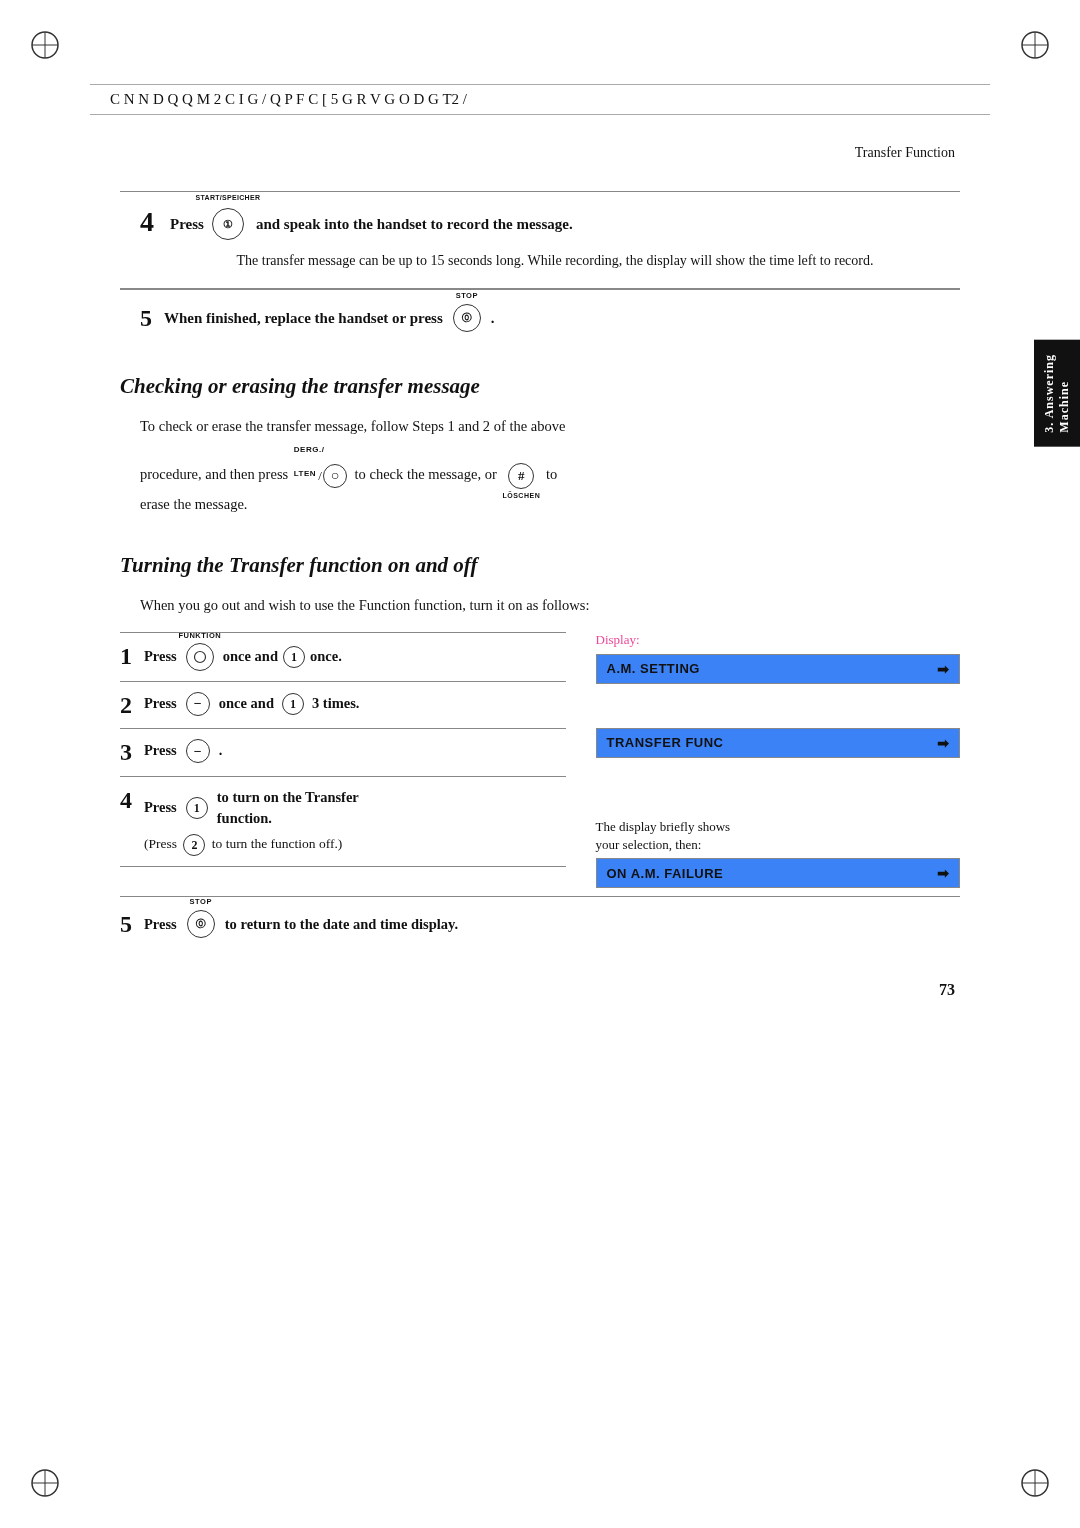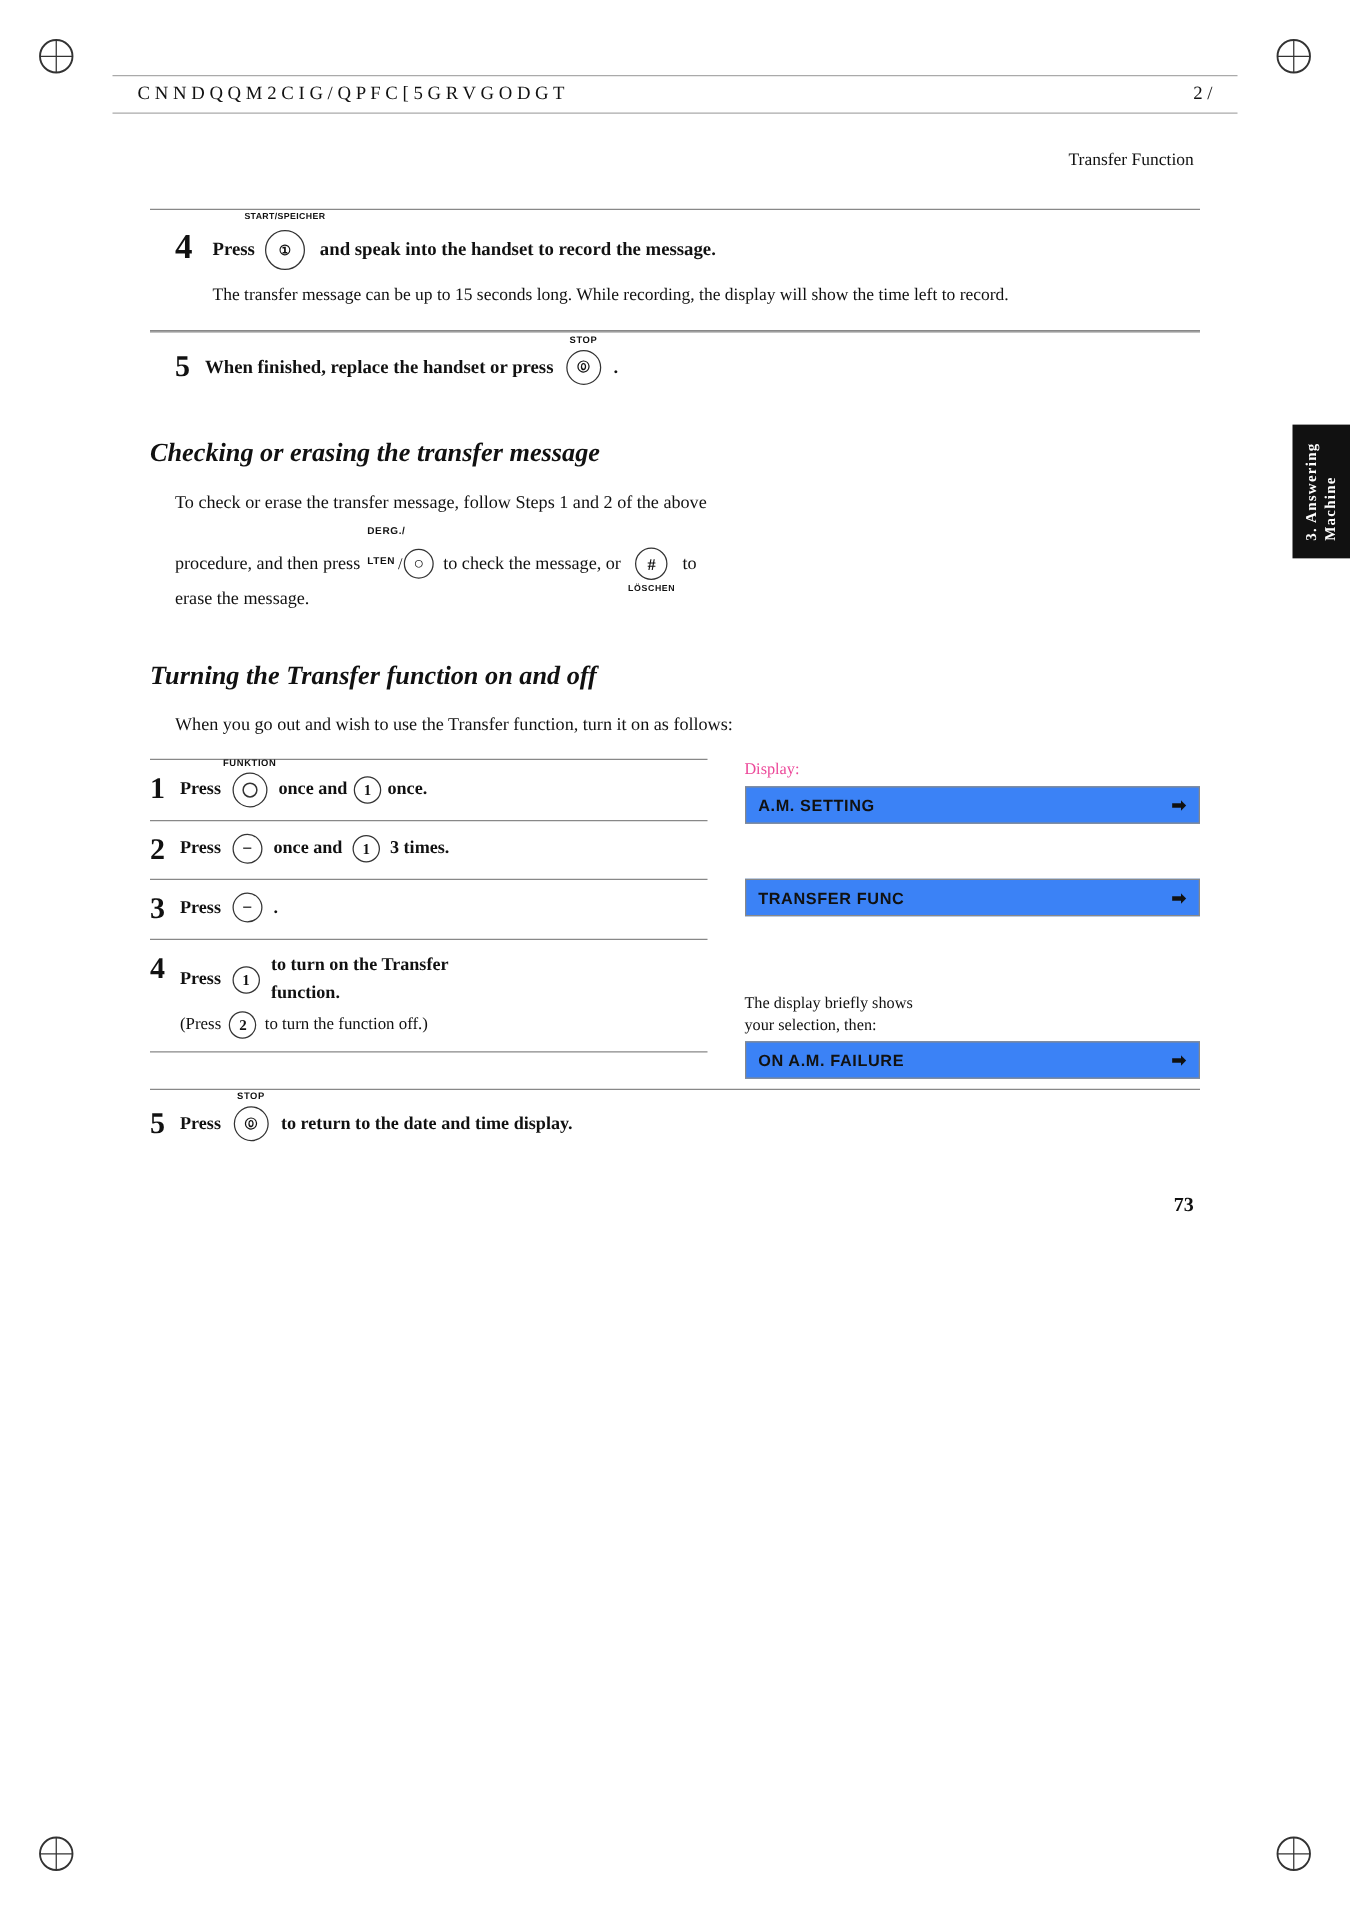--- a/index.html
+++ b/index.html
@@ -30,24 +30,23 @@
     .corner-mark.tl { top: 30px; left: 30px; }
     .corner-mark.tr { top: 30px; right: 30px; }
     .corner-mark.bl { bottom: 30px; left: 30px; }
     .corner-mark.br { bottom: 30px; right: 30px; }
     .corner-mark svg { width: 30px; height: 30px; }
 
     
     .header-bar {
       display: flex;
       align-items: center;
-      justify-content: space-between;
       padding: 0 20px;
       margin-bottom: 30px;
-      margin-top: 0;
+      margin-top: 24px;
       border-top: 1px solid #aaa;
       border-bottom: 1px solid #aaa;
       padding-top: 6px;
       padding-bottom: 6px;
     }
 
     
     .page-title-top {
       text-align: right;
       font-size: 14px;
@@ -84,20 +83,21 @@
       margin-bottom: 10px;
       display: flex;
       align-items: center;
       gap: 6px;
       flex-wrap: wrap;
     }
     .step-body-text {
       font-size: 14px;
       line-height: 1.6;
       color: #111;
+      text-align: center;
     }
 
     
     .num-btn {
       display: inline-flex;
       align-items: center;
       justify-content: center;
       border: 1.5px solid #333;
       border-radius: 50%;
       width: 22px;
@@ -494,21 +494,21 @@
           </span>
         </span>
         <span>to</span>
       </span>
       <br>
       <span style="margin-top:4px; display:inline-block;">erase the message.</span>
     </div>
 
     <div class="section-heading" style="margin-top:36px;">Turning the Transfer function on and off</div>
 
-    <div class="body-para" style="margin-bottom:14px;">When you go out and wish to use the Transfer function, turn it on as follows:</div>
+    <div class="body-para" style="margin-bottom:14px;">When you go out and wish to use the Function function, turn it on as follows:</div>
 
     <div class="steps-with-display">
 
       <div class="steps-col">
 
         <div class="inline-step">
           <span class="inline-step-num">1</span>
           <div class="inline-step-content">
             <div class="inline-step-main">
               <span>Press</span>

